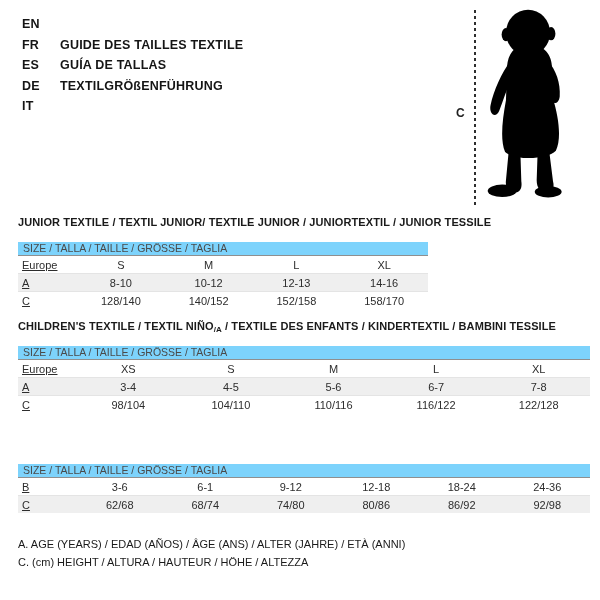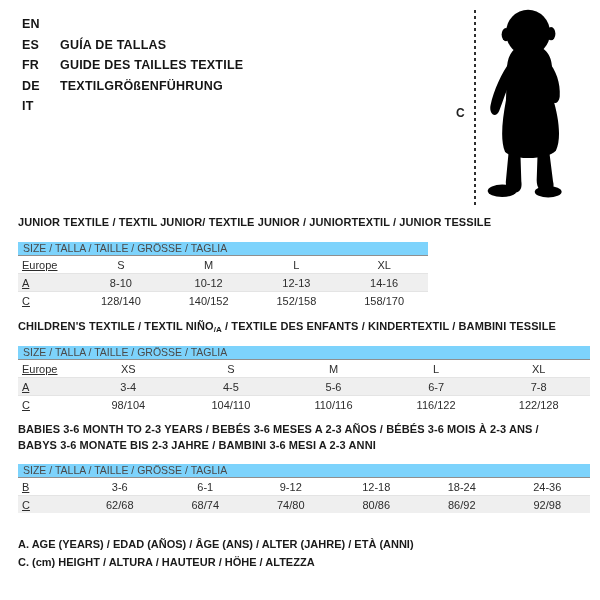--- a/index.html
+++ b/index.html
@@ -31,39 +31,39 @@
   }
   table.sizes{width:100%;border-collapse:collapse;table-layout:fixed;font-size:11px;color:#2d2d2d;}
   table.sizes td{height:17px;padding:0;text-align:center;white-space:nowrap;}
   table.sizes td.lbl{width:55px;text-align:left;padding-left:4px;text-decoration:underline;}
   table.sizes tr.alt{background:#efefef;}
   table.sizes tr + tr td{border-top:1px solid #e4e4e4;}
   #t1{top:242px;width:410px;} #t1-title{top:216px;}
   #t2{top:346px;width:572px;} #t2-title{top:320px;}
   #t3{top:464px;width:572px;} #t3-title{top:421px;}
   
-  .legend{position:absolute;left:18px;top:536px;font-weight:bold;font-size:11px;line-height:17.5px;color:#1a1a1a;}
+  .legend{position:absolute;left:18px;top:536px;font-weight:normal;font-size:11px;line-height:17.5px;color:#1a1a1a;}
   .legend div{white-space:nowrap;}
 </style>
 </head>
 <body>
 
 <div class="canvas">
 
   <div class="lang-list">
     <div class="lang-row">
       <span class="lang-code">EN</span>
     </div>
     <div class="lang-row">
+      <span class="lang-code">FR</span>
+      <span class="lang-label">GUIDE DES TAILLES TEXTILE</span>
+    </div>
+    <div class="lang-row">
       <span class="lang-code">ES</span>
       <span class="lang-label">GUÍA DE TALLAS</span>
-    </div>
-    <div class="lang-row">
-      <span class="lang-code">FR</span>
-      <span class="lang-label">GUIDE DES TAILLES TEXTILE</span>
     </div>
     <div class="lang-row">
       <span class="lang-code">DE</span>
       <span class="lang-label">TEXTILGRÖßENFÜHRUNG</span>
     </div>
     <div class="lang-row">
       <span class="lang-code">IT</span>
     </div>
   </div>
 
@@ -138,24 +138,20 @@
         <td>98/104</td>
         <td>104/110</td>
         <td>110/116</td>
         <td>116/122</td>
         <td>122/128</td>
       </tr>
     </tbody>
       </table>
   </div>
 
-  <div class="tbl-title two-line" id="t3-title">
-    <div>BABIES 3-6 MONTH TO 2-3 YEARS / BEBÉS 3-6 MESES A 2-3 AÑOS / BÉBÉS 3-6 MOIS À 2-3 ANS /</div>
-    <div>BABYS 3-6 MONATE BIS 2-3 JAHRE / BAMBINI 3-6 MESI A 2-3 ANNI</div>
-  </div>
   <div class="tbl" id="t3">
     <div class="size-bar">SIZE / TALLA / TAILLE / GRÖSSE / TAGLIA</div>
     <table class="sizes">
       <tbody>
           <tr>
         <td class="lbl">B</td>
         <td>3-6</td>
         <td>6-1</td>
         <td>9-12</td>
         <td>12-18</td>

